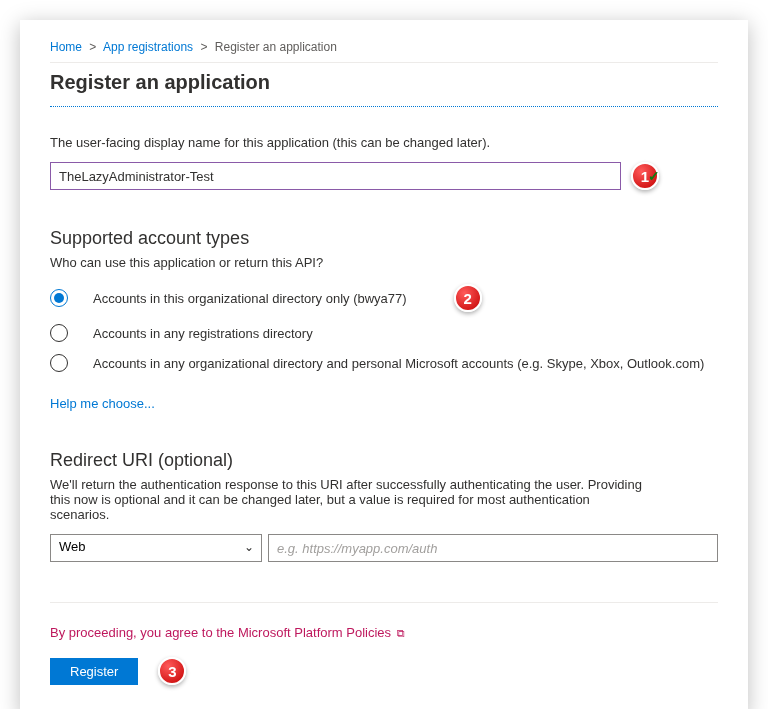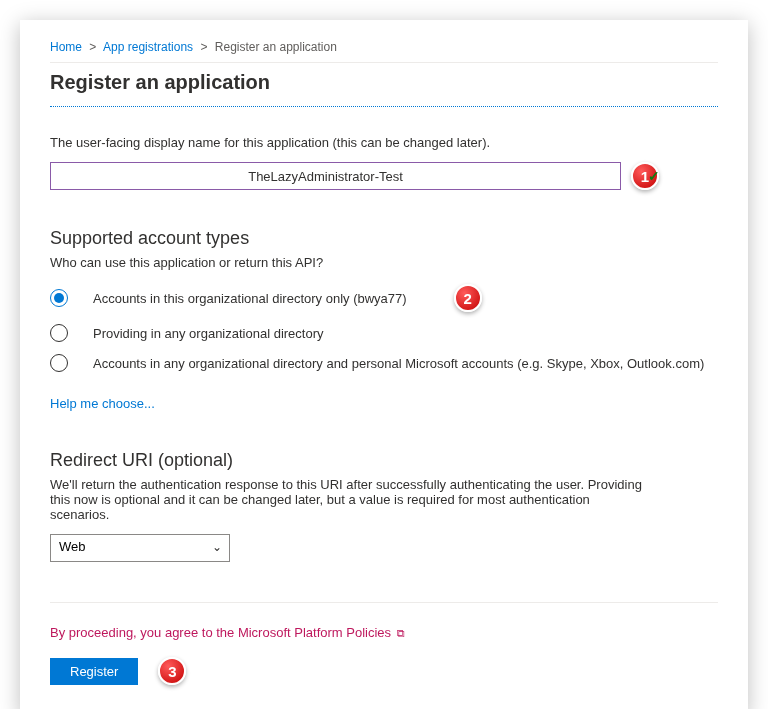--- a/index.html
+++ b/index.html
@@ -64,21 +64,20 @@
       display: flex;
       align-items: center;
     }
     .name-input {
       width: 571px;
       height: 28px;
       border: 1px solid #8a5aa8;
       padding: 4px 28px 4px 8px;
       font-size: 13px;
       color: #323130;
-      text-align: center;
     }
     .check-icon {
       position: absolute;
       left: 598px;
       color: #107c10;
       font-size: 14px;
       font-weight: bold;
     }
     .callout-badge {
       width: 28px;
@@ -139,21 +138,21 @@
       color: #0078d4;
       text-decoration: none;
     }
     .redirect-row {
       display: flex;
       gap: 6px;
       margin-top: 12px;
     }
     .select-wrap {
       position: relative;
-      width: 180px;
+      width: 212px;
     }
     .select-box {
       width: 100%;
       height: 28px;
       border: 1px solid #8a8886;
       padding: 4px 24px 4px 8px;
       font-size: 13px;
       background: #fff;
       appearance: none;
       cursor: pointer;
@@ -234,38 +233,39 @@
     <div class="section-title">Supported account types</div>
     <div class="helper-text">Who can use this application or return this API?</div>
     <div class="radio-group">
       <div class="radio-row">
         <span class="radio-circle selected"></span>
         <span>Accounts in this organizational directory only (bwya77)</span>
         <span class="callout-badge" style="margin-left:30px">2</span>
       </div>
       <div class="radio-row">
         <span class="radio-circle"></span>
-        <span>Providing in any organizational directory</span>
+        <span>Accounts in any registrations directory</span>
       </div>
       <div class="radio-row">
         <span class="radio-circle"></span>
         <span>Accounts in any organizational directory and personal Microsoft accounts (e.g. Skype, Xbox, Outlook.com)</span>
       </div>
     </div>
     <a href="#" class="help-link">Help me choose...</a>
   </div>
 
   <div class="section">
     <div class="section-title">Redirect URI (optional)</div>
     <div class="helper-text" style="max-width:600px">We'll return the authentication response to this URI after successfully authenticating the user. Providing this now is optional and it can be changed later, but a value is required for most authentication scenarios.</div>
     <div class="redirect-row">
       <div class="select-wrap">
         <div class="select-box">Web</div>
         <span class="select-chevron">⌄</span>
       </div>
+      <input type="text" class="uri-input" placeholder="e.g. https://myapp.com/auth" style="">
     </div>
   </div>
 
   <div class="bottom-bar">
     <a href="#" class="policy-link">
       <span>By proceeding, you agree to the Microsoft Platform Policies</span>
       <span class="external-icon">⧉</span>
     </a>
     <div class="register-row">
       <button class="register-btn">Register</button>

